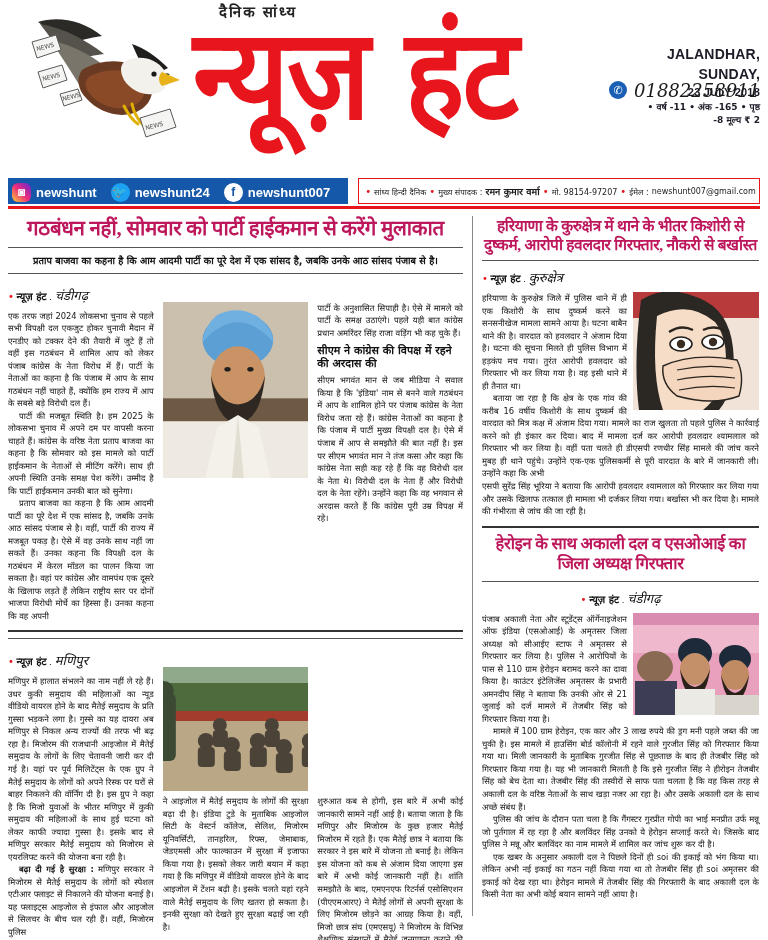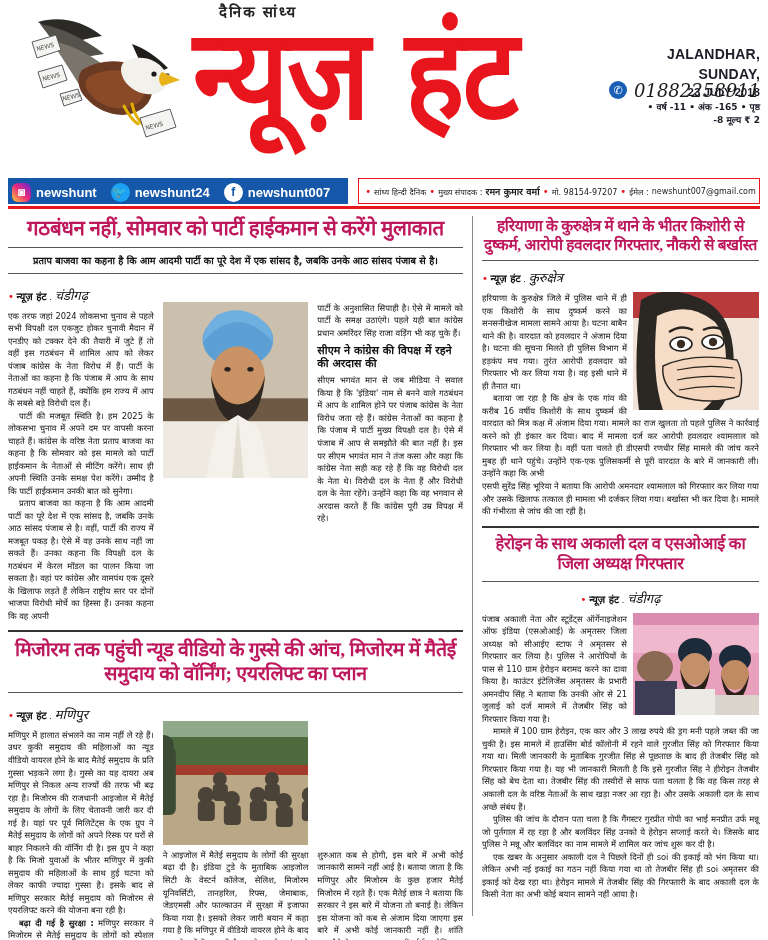--- a/index.html
+++ b/index.html
@@ -352,21 +352,20 @@
             <p class="body first">सीएम भगवंत मान से जब मीडिया ने सवाल किया है कि 'इंडिया' नाम से बनने वाले गठबंधन में आप के शामिल होने पर पंजाब कांग्रेस के नेता विरोध जता रहे हैं। कांग्रेस नेताओं का कहना है कि पंजाब में पार्टी मुख्य विपक्षी दल है। ऐसे में पंजाब में आप से समझौते की बात नहीं है। इस पर सीएम भगवंत मान ने तंज कसा और कहा कि कांग्रेस नेता सही कह रहे हैं कि वह विरोधी दल के नेता थे। विरोधी दल के नेता हैं और विरोधी दल के नेता रहेंगे। उन्होंने कहा कि वह भगवान से अरदास करते हैं कि कांग्रेस पूरी उम्र विपक्ष में रहे।</p>
           </div>
         </div>
 
         <div style="margin-top:4px"></div>
       </div>
 
       <div class="hr-thick"></div>
 
       <div>
-        <div class="hl hl-main2">मिजोरम तक पहुंची न्यूड वीडियो के गुस्से की आंच, मिजोरम में मैतेई समुदाय को वॉर्निंग; एयरलिफ्ट का प्लान</div>
         <div class="hr-thin"></div>
 
         <div class="three-col-row">
           <div class="tc">
             <div class="byline">
               <span class="red-dot">•</span>
               <b>न्यूज़ हंट</b>
               <span>.</span>
               <span class="city">मणिपुर</span>
             </div>
@@ -453,21 +452,21 @@
             <circle cx="80" cy="50" r="4.2" fill="#3a2c20"></circle>
             <path d="M36 40 Q48 32 60 38" stroke="#2a241f" stroke-width="2.4" fill="none"></path>
             <path d="M70 38 Q82 32 94 40" stroke="#2a241f" stroke-width="2.4" fill="none"></path>
             <path d="M30 74 Q60 60 104 68 Q112 84 106 104 Q80 114 44 104 Q28 92 30 74 Z" fill="#f3d6bd" stroke="#2a241f" stroke-width="1.4"></path>
             <path d="M44 78 Q72 72 100 76 M44 88 Q72 82 102 86 M46 98 Q74 92 102 96" stroke="#2a241f" stroke-width="1.2" fill="none"></path>
           </svg>
         </div>
 
         <p class="body first">हरियाणा के कुरुक्षेत्र जिले में पुलिस थाने में ही एक किशोरी के साथ दुष्कर्म करने का सनसनीखेज मामला सामने आया है। घटना बाबैन थाने की है। वारदात को हवलदार ने अंजाम दिया है। घटना की सूचना मिलते ही पुलिस विभाग में हड़कंप मच गया। तुरंत आरोपी हवलदार को गिरफ्तार भी कर लिया गया है। वह इसी थाने में ही तैनात था।</p>
         <p class="body">बताया जा रहा है कि क्षेत्र के एक गांव की करीब 16 वर्षीय किशोरी के साथ दुष्कर्म की वारदात को मित्र कक्ष में अंजाम दिया गया। मामले का राज खुलता तो पहले पुलिस ने कार्रवाई करने को ही इंकार कर दिया। बाद में मामला दर्ज कर आरोपी हवलदार श्यामलाल को गिरफ्तार भी कर लिया है। वहीं पता चलते ही डीएसपी रणधीर सिंह मामले की जांच करने मुबह ही थाने पहुंचे। उन्होंने एक-एक पुलिसकर्मी से पूरी वारदात के बारे में जानकारी ली। उन्होंने कहा कि अभी</p>
-        <p class="body first">एसपी सुरेंद्र सिंह भूरिया ने बताया कि आरोपी अमनदार श्यामलाल को गिरफ्तार कर लिया गया और उसके खिलाफ तत्काल ही मामला भी दर्जकर लिया गया। बर्खास्त भी कर दिया है। मामले की गंभीरता से जांच की जा रही है।</p>
+        <p class="body first">एसपी सुरेंद्र सिंह भूरिया ने बताया कि आरोपी हवलदार श्यामलाल को गिरफ्तार कर लिया गया और उसके खिलाफ तत्काल ही मामला भी दर्जकर लिया गया। बर्खास्त भी कर दिया है। मामले की गंभीरता से जांच की जा रही है।</p>
       </div>
 
       <div class="hr-thick"></div>
 
       <div>
         <div class="hl hl-r" style="font-size:16.5px">हेरोइन के साथ अकाली दल व एसओआई का जिला अध्यक्ष गिरफ्तार</div>
         <div class="hr-thin"></div>
         <div class="byline" style="text-align:center">
           <span class="red-dot">•</span>
           <b>न्यूज़ हंट</b>

